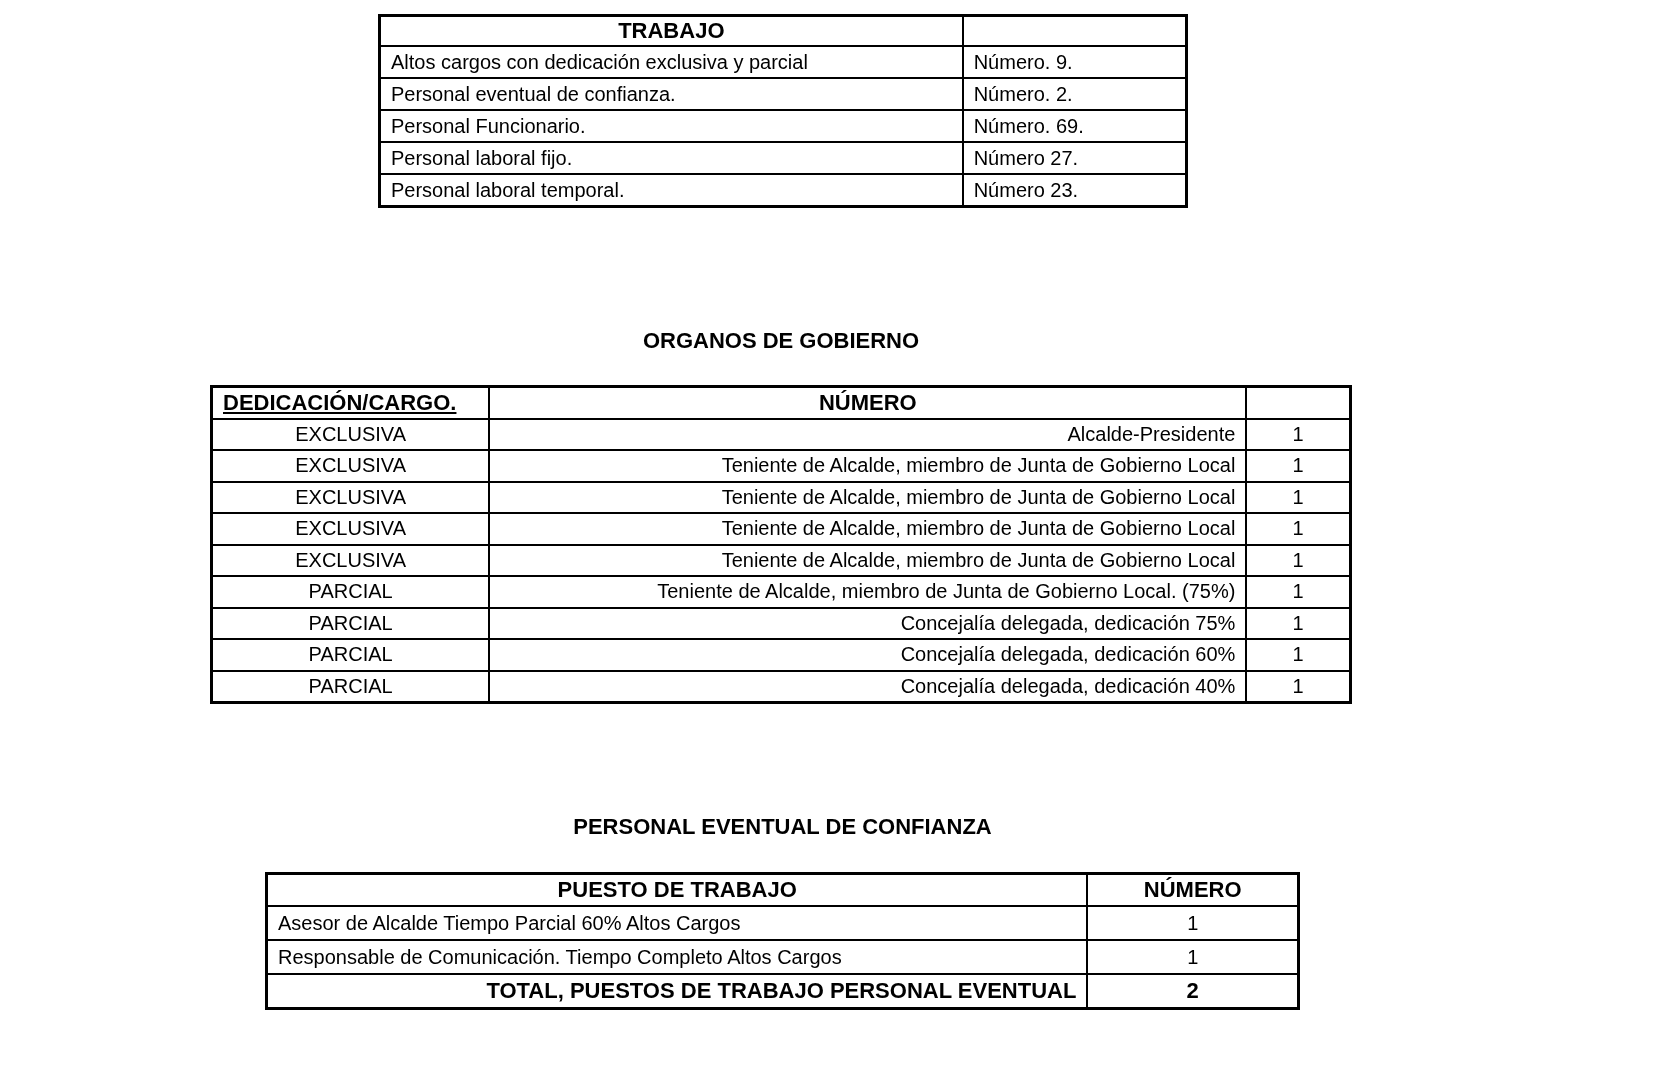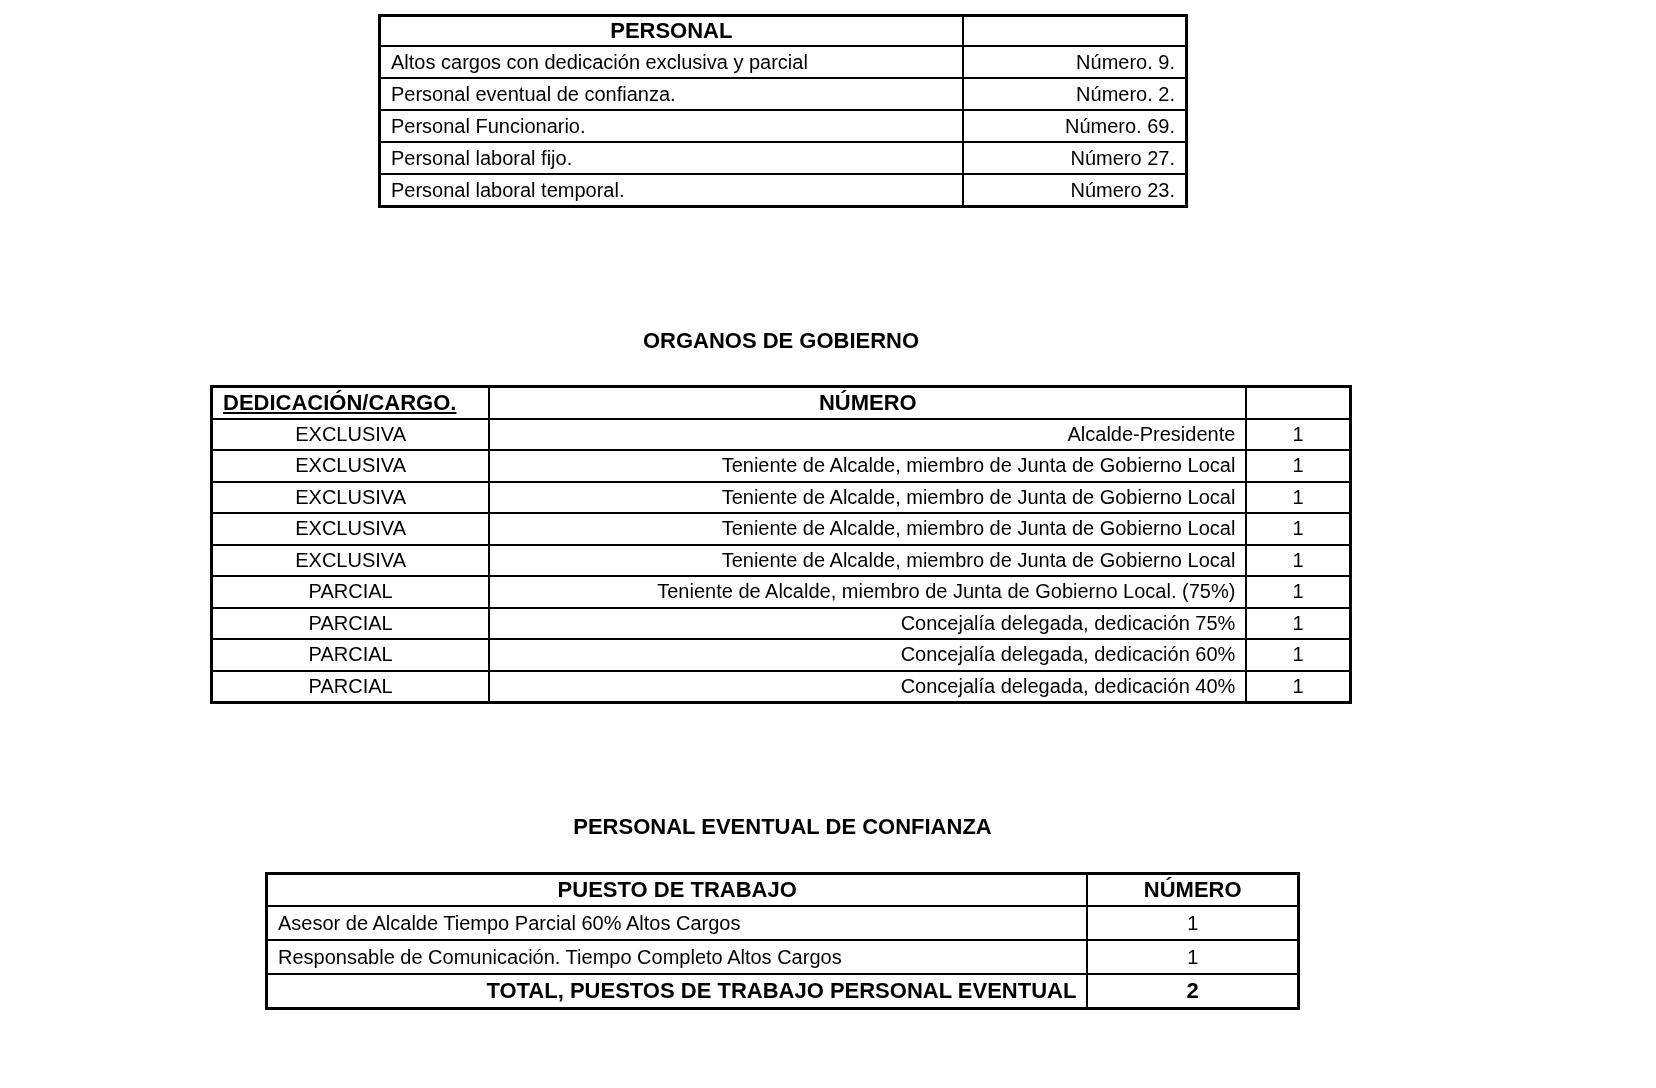--- a/index.html
+++ b/index.html
@@ -41,21 +41,21 @@
     font-size: 22px;
     font-weight: bold;
     text-align: center;
   }
   
   #section-resumen { left: 378px; top: 14px; width: 810px; }
   #section-resumen .doc-title { margin-bottom: 28px; }
   #section-resumen td { height: 30px; }
   #section-resumen th { height: 28px; }
   #section-resumen td.cell-label { text-align: left; }
-  #section-resumen td.cell-value { text-align: right; }
+  #section-resumen td.cell-value { text-align: left; }
 
   
   #section-gobierno { left: 210px; top: 328px; width: 1142px; }
   #section-gobierno .doc-title { margin-bottom: 31px; }
   #section-gobierno td { height: 29.5px; }
   #section-gobierno th { height: 29.5px; }
   #section-gobierno th.th-dedicacion { text-align: left; text-decoration: underline; }
   #section-gobierno td.cell-dedicacion { text-align: center; }
   #section-gobierno td.cell-cargo { text-align: right; }
   #section-gobierno td.cell-numero { text-align: center; }
@@ -92,21 +92,21 @@
 <body>
 
 <div class="section" id="section-resumen">
   <table class="doc-table">
     <colgroup>
       <col style="width:585px">
       <col style="width:225px">
     </colgroup>
     <tbody>
         <tr>
-      <th>PERSONAL</th>
+      <th>TRABAJO</th>
       <th></th>
     </tr>
     <tr>
       <td class="cell-label">Altos cargos con dedicación exclusiva y parcial</td>
       <td class="cell-value">Número. 9.</td>
     </tr>
     <tr>
       <td class="cell-label">Personal eventual de confianza.</td>
       <td class="cell-value">Número. 2.</td>
     </tr>

